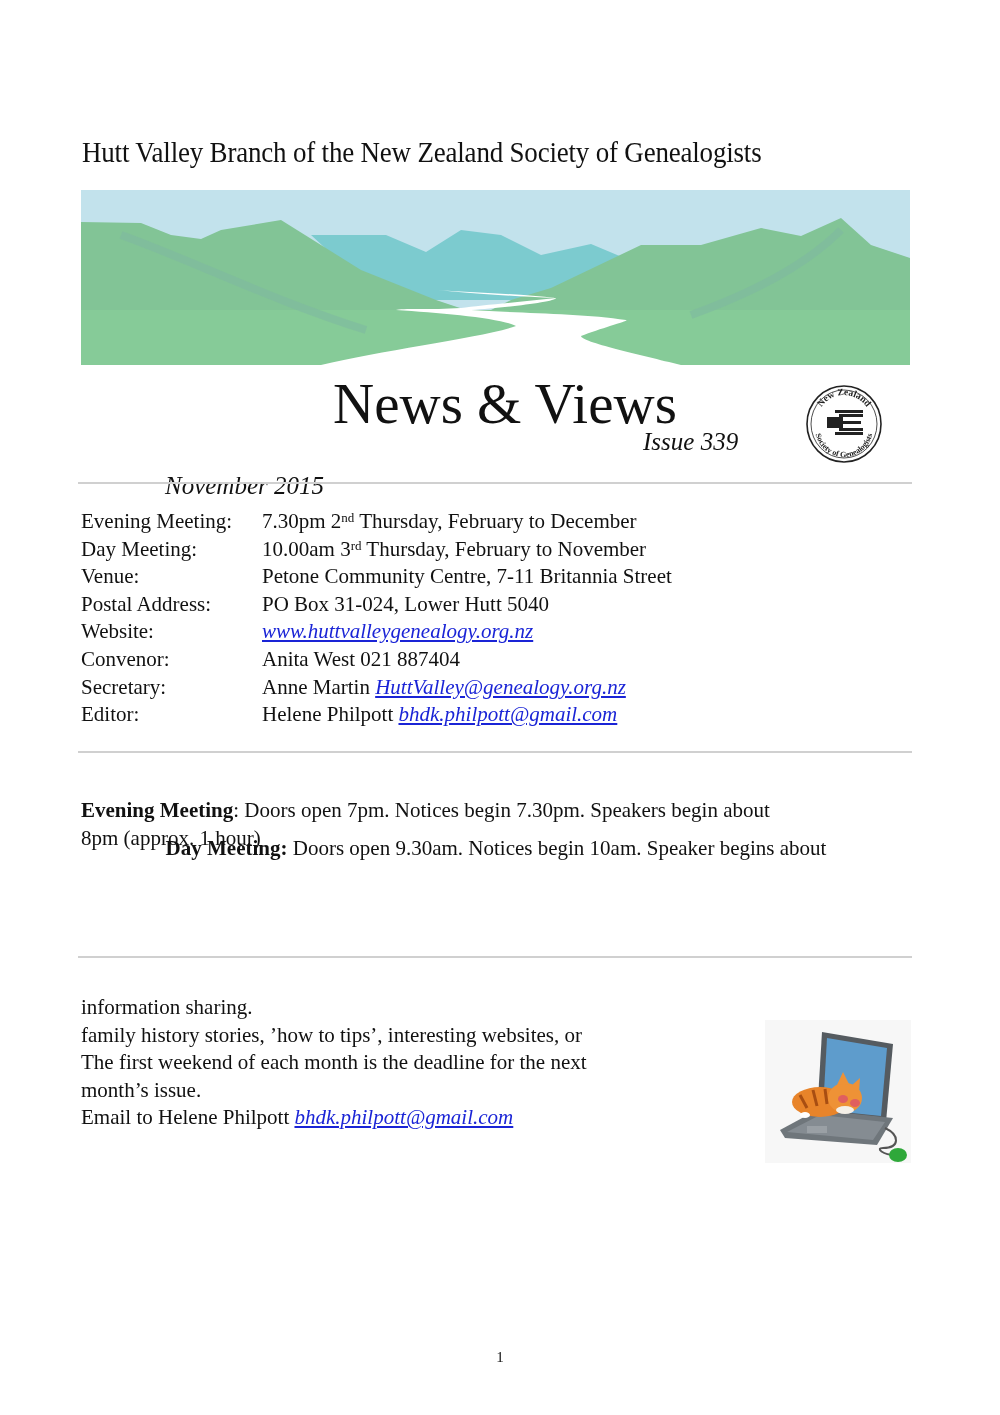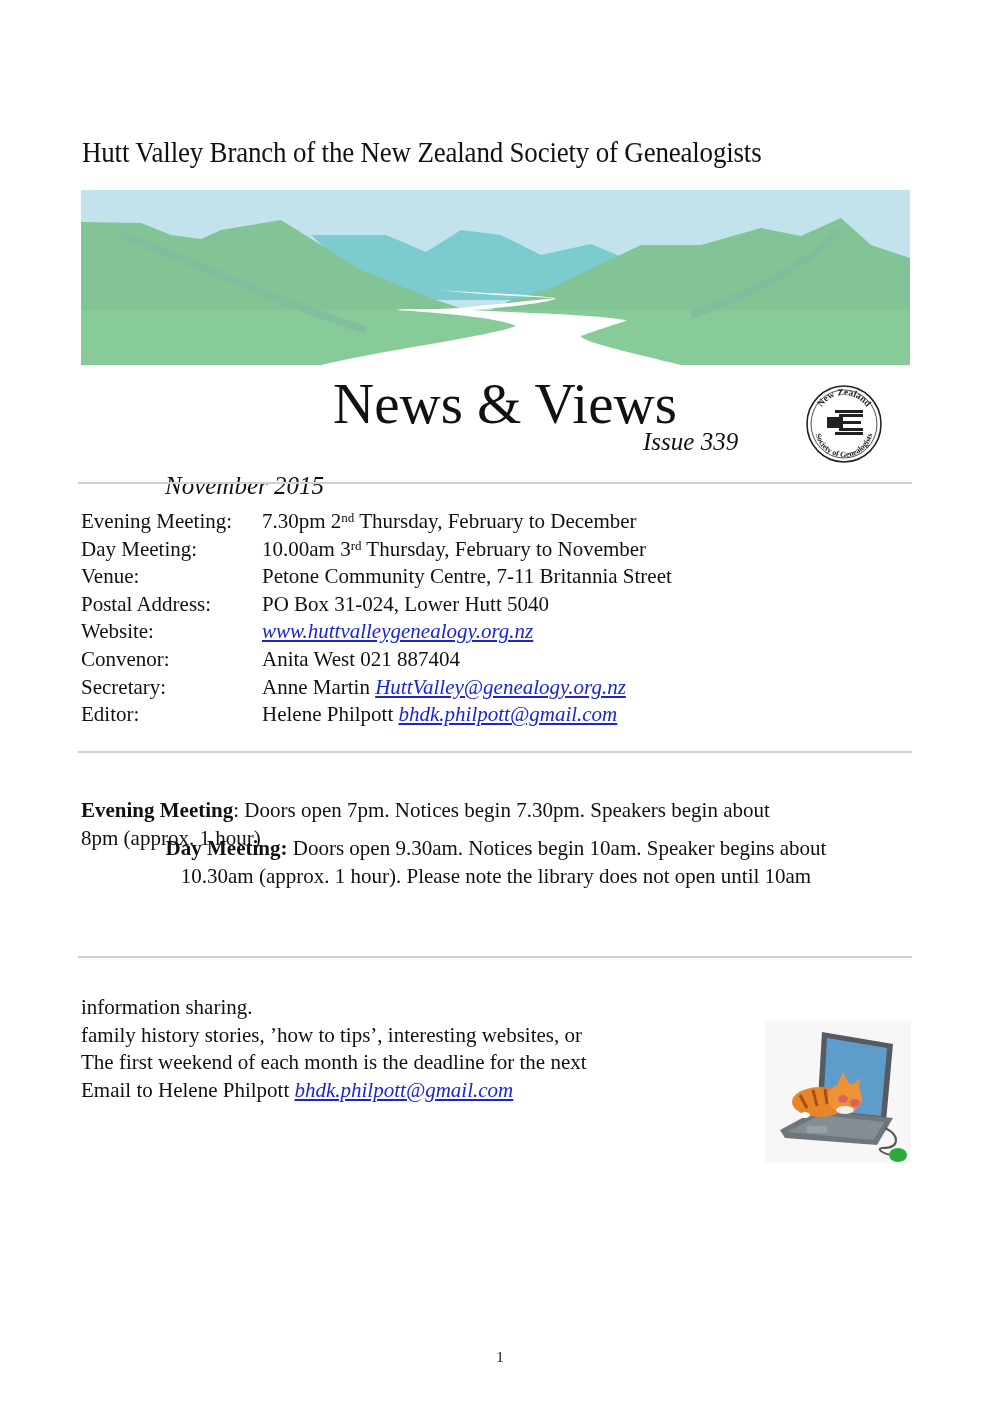--- a/index.html
+++ b/index.html
@@ -149,29 +149,29 @@
 
 <div class="abs rule" style="top:751px;"></div>
 
 <div class="abs para" style="top:797px;">
   <b>Evening Meeting</b><span>:</span><span> Doors open 7pm. Notices begin 7.30pm. Speakers begin about</span><br>
   <span>8pm (approx. 1 hour)</span>
 </div>
 
 <div class="abs para" style="top:835px;text-align:center;">
   <b>Day Meeting:</b><span> Doors open 9.30am. Notices begin 10am. Speaker begins about</span><br>
-  <span>10.30am (approx. 1 hour). Please note the library does not open until 10am</span>
 </div>
 
 <div class="abs rule" style="top:956px;"></div>
 
 <div class="abs contrib">
   <div>information sharing.</div>
   <div>family history stories, ’how to tips’, interesting websites, or</div>
   <div>The first weekend of each month is the deadline for the next</div>
+  <div>month’s issue.</div>
   <div><span>Email to Helene Philpott </span><a class="link">bhdk.philpott@gmail.com</a></div>
 </div>
 
 <div class="abs catimg">
   <svg viewBox="0 0 146 143">
     <rect x="0" y="0" width="146" height="143" fill="#f7f7f7"></rect>
 
     <polygon points="57,12 128,24 121,102 52,96" fill="#555b60"></polygon>
     <polygon points="62,18 122,28 116,96 58,90" fill="#5e9ccc"></polygon>
 

